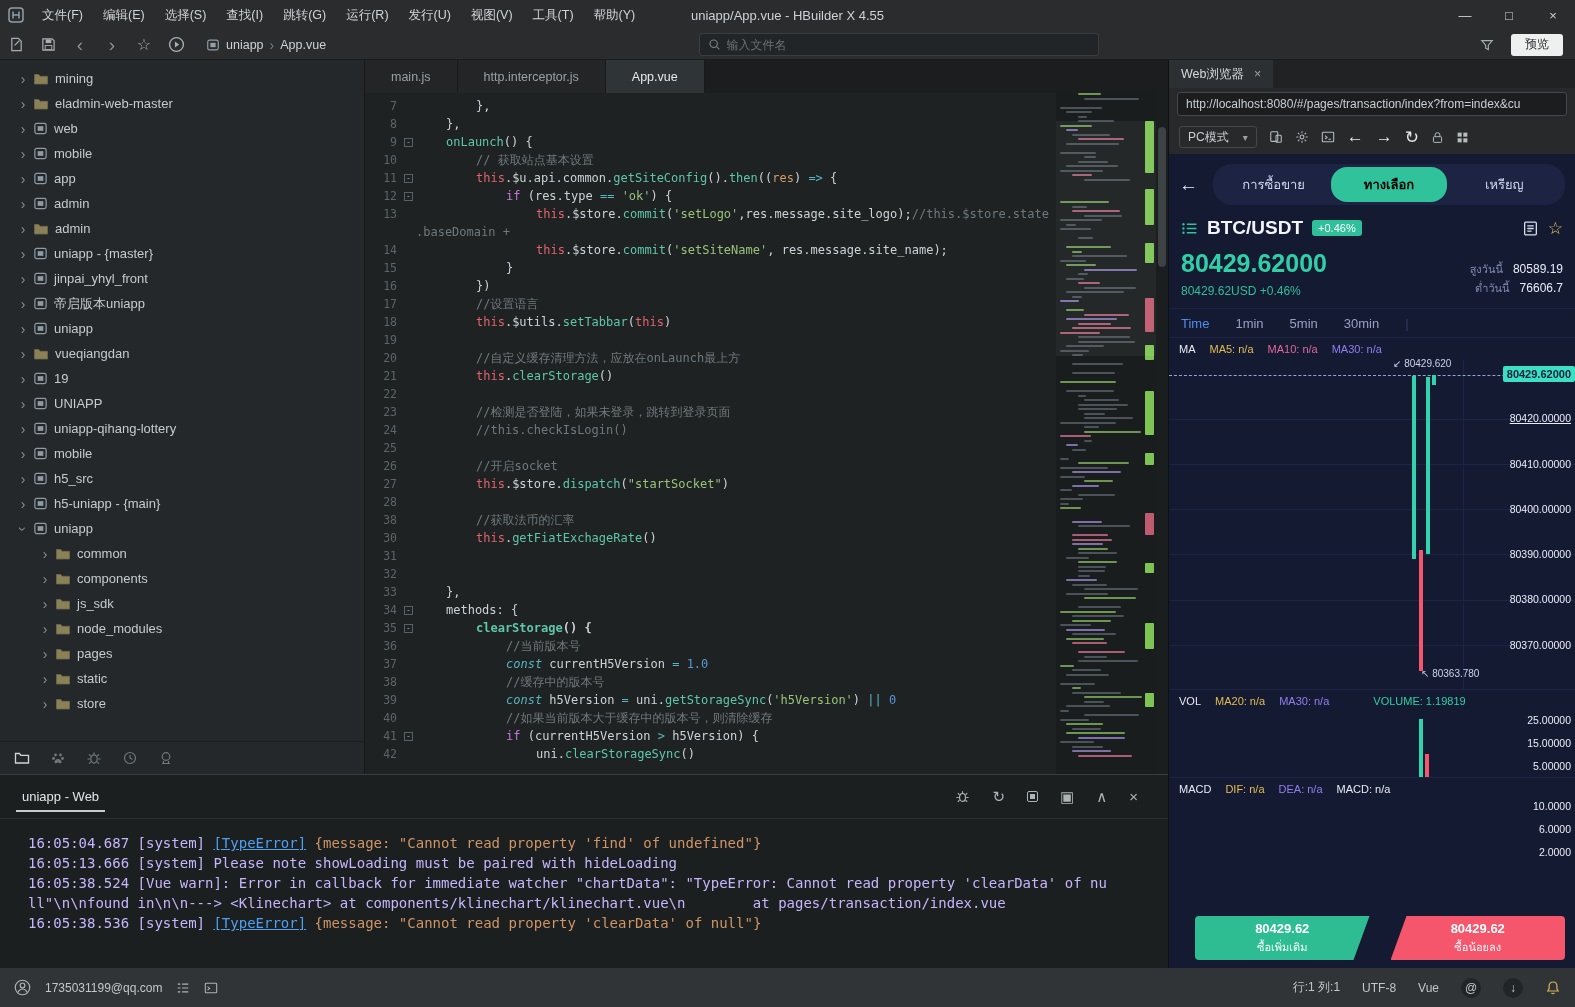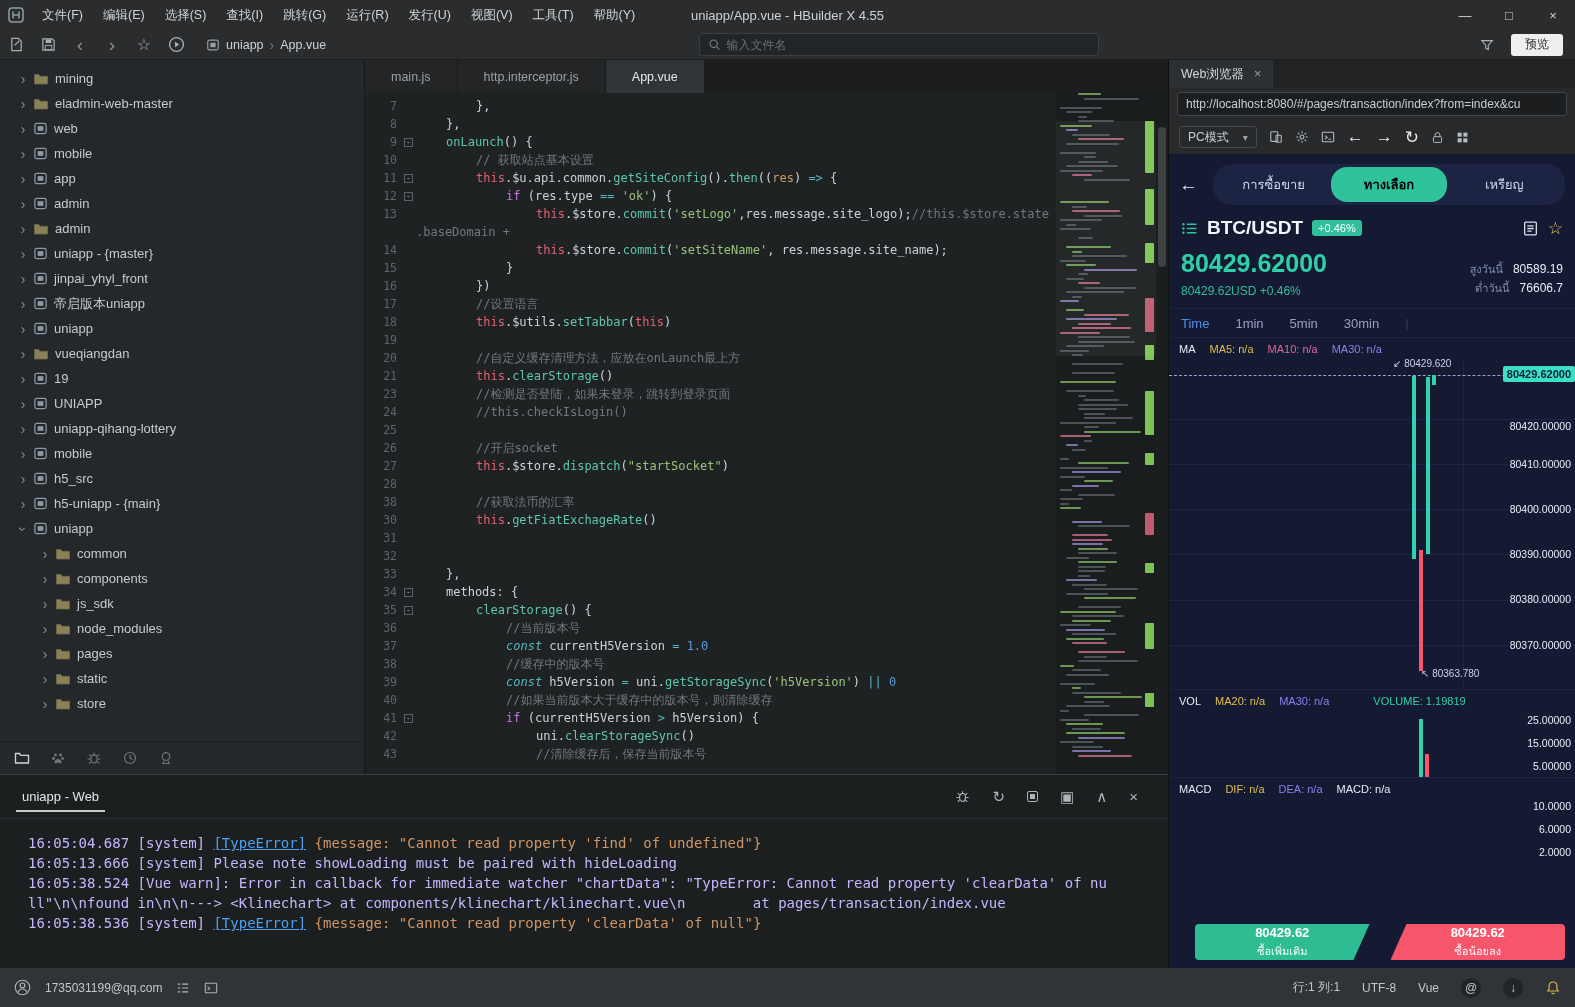--- a/index.html
+++ b/index.html
@@ -111,21 +111,21 @@
 .axis-label{position:absolute;right:4px;transform:translateY(-50%);font-size:10.5px;color:#e9edf8}
 .dash-line{position:absolute;left:0;right:0;border-top:1px dashed #93a5cf}
 .price-chip{position:absolute;right:0;background:#3be0c4;color:#082038;font-size:11px;font-weight:bold;padding:2px 4px;border-radius:2px}
 .candle{position:absolute;width:4px}
 .candle.up{background:#31d2ae}
 .candle.down{background:#f5566c}
 .annot{position:absolute;font-size:10px;color:#c8d2ea;white-space:nowrap}
 .vol-plot{position:relative;height:66px;border-bottom:1px solid #1d2344}
 .vol-bar{position:absolute;bottom:0;width:4px}
 .macd-plot{position:relative;height:62px}
-.t-trade{margin:auto 10px 8px 26px;display:flex;gap:21px;height:36px}
+.t-trade{margin:auto 10px 8px 26px;display:flex;gap:21px;height:44px}
 .trade-buy,.trade-sell{flex:1;display:flex;flex-direction:column;align-items:center;justify-content:center;color:#fff}
 .trade-buy{background:#2ebd93;clip-path:polygon(0 0,100% 0,calc(100% - 16px) 100%,0 100%);border-radius:4px 0 0 4px}
 .trade-sell{background:#f5566c;clip-path:polygon(16px 0,100% 0,100% 100%,0 100%);border-radius:0 4px 4px 0}
 .tr-price{font-size:13px;font-weight:bold}
 .tr-label{font-size:11px;opacity:.95;margin-top:2px}
 
 .statusbar{position:absolute;left:0;right:0;bottom:0;height:39px;background:#303436;display:flex;align-items:center;padding:0 14px;gap:14px;z-index:30}
 .sb-item{color:#c3c7c9;font-size:12px}
 .sb-icon{color:#aeb3b6;display:flex;align-items:center}
 .sb-right{margin-left:auto;display:flex;align-items:center;gap:22px}
@@ -523,41 +523,41 @@
               <div class="cl-row"><span class="ln">13</span><span class="fold-col"></span><span class="code" style="padding-left: 120px;"><span class="tk-t">this</span><span class="tk-p">.$store.</span><span class="tk-f">commit</span><span class="tk-p">(</span><span class="tk-s2">'setLogo'</span><span class="tk-p">,res.message.site_logo);</span><span class="tk-c">//this.$store.state</span></span></div>
               <div class="cl-row"><span class="ln"></span><span class="fold-col"></span><span class="code" style="padding-left: 0px;"><span class="tk-c">.baseDomain +</span></span></div>
               <div class="cl-row"><span class="ln">14</span><span class="fold-col"></span><span class="code" style="padding-left: 120px;"><span class="tk-t">this</span><span class="tk-p">.$store.</span><span class="tk-f">commit</span><span class="tk-p">(</span><span class="tk-s2">'setSiteName'</span><span class="tk-p">, res.message.site_name);</span></span></div>
               <div class="cl-row"><span class="ln">15</span><span class="fold-col"></span><span class="code" style="padding-left: 90px;"><span class="tk-p">}</span></span></div>
               <div class="cl-row"><span class="ln">16</span><span class="fold-col"></span><span class="code" style="padding-left: 60px;"><span class="tk-p">})</span></span></div>
               <div class="cl-row"><span class="ln">17</span><span class="fold-col"></span><span class="code" style="padding-left: 60px;"><span class="tk-c">//设置语言</span></span></div>
               <div class="cl-row"><span class="ln">18</span><span class="fold-col"></span><span class="code" style="padding-left: 60px;"><span class="tk-t">this</span><span class="tk-p">.$utils.</span><span class="tk-f">setTabbar</span><span class="tk-p">(</span><span class="tk-t">this</span><span class="tk-p">)</span></span></div>
               <div class="cl-row"><span class="ln">19</span><span class="fold-col"></span><span class="code" style="padding-left: 0px;"></span></div>
               <div class="cl-row"><span class="ln">20</span><span class="fold-col"></span><span class="code" style="padding-left: 60px;"><span class="tk-c">//自定义缓存清理方法，应放在onLaunch最上方</span></span></div>
               <div class="cl-row"><span class="ln">21</span><span class="fold-col"></span><span class="code" style="padding-left: 60px;"><span class="tk-t">this</span><span class="tk-p">.</span><span class="tk-f">clearStorage</span><span class="tk-p">()</span></span></div>
+              <div class="cl-row"><span class="ln">22</span><span class="fold-col"></span><span class="code" style="padding-left: 0px;"></span></div>
               <div class="cl-row"><span class="ln">23</span><span class="fold-col"></span><span class="code" style="padding-left: 60px;"><span class="tk-c">//检测是否登陆，如果未登录，跳转到登录页面</span></span></div>
               <div class="cl-row"><span class="ln">24</span><span class="fold-col"></span><span class="code" style="padding-left: 60px;"><span class="tk-c">//this.checkIsLogin()</span></span></div>
               <div class="cl-row"><span class="ln">25</span><span class="fold-col"></span><span class="code" style="padding-left: 0px;"></span></div>
               <div class="cl-row"><span class="ln">26</span><span class="fold-col"></span><span class="code" style="padding-left: 60px;"><span class="tk-c">//开启socket</span></span></div>
               <div class="cl-row"><span class="ln">27</span><span class="fold-col"></span><span class="code" style="padding-left: 60px;"><span class="tk-t">this</span><span class="tk-p">.$store.</span><span class="tk-f">dispatch</span><span class="tk-p">(</span><span class="tk-s2">"startSocket"</span><span class="tk-p">)</span></span></div>
               <div class="cl-row"><span class="ln">28</span><span class="fold-col"></span><span class="code" style="padding-left: 0px;"></span></div>
               <div class="cl-row"><span class="ln">38</span><span class="fold-col"></span><span class="code" style="padding-left: 60px;"><span class="tk-c">//获取法币的汇率</span></span></div>
               <div class="cl-row"><span class="ln">30</span><span class="fold-col"></span><span class="code" style="padding-left: 60px;"><span class="tk-t">this</span><span class="tk-p">.</span><span class="tk-f">getFiatExchageRate</span><span class="tk-p">()</span></span></div>
               <div class="cl-row"><span class="ln">31</span><span class="fold-col"></span><span class="code" style="padding-left: 0px;"></span></div>
               <div class="cl-row"><span class="ln">32</span><span class="fold-col"></span><span class="code" style="padding-left: 0px;"></span></div>
               <div class="cl-row"><span class="ln">33</span><span class="fold-col"></span><span class="code" style="padding-left: 30px;"><span class="tk-p">},</span></span></div>
               <div class="cl-row"><span class="ln">34</span><span class="fold-col"><span class="fold-box">-</span></span><span class="code" style="padding-left: 30px;"><span class="tk-p">methods: {</span></span></div>
-              <div class="cl-row"><span class="ln">35</span><span class="fold-col"><span class="fold-box">-</span></span><span class="code" style="padding-left: 60px;"><span class="tk-f">clearStorage</span><span class="tk-p">() {</span></span></div>
+              <div class="cl-row"><span class="ln">35</span><span class="fold-col"><span class="fold-box">-</span></span><span class="code" style="padding-left: 60px; font-weight: bold;"><span class="tk-f">clearStorage</span><span class="tk-p">() {</span></span></div>
               <div class="cl-row"><span class="ln">36</span><span class="fold-col"></span><span class="code" style="padding-left: 90px;"><span class="tk-c">//当前版本号</span></span></div>
               <div class="cl-row"><span class="ln">37</span><span class="fold-col"></span><span class="code" style="padding-left: 90px;"><span class="tk-k2">const</span><span class="tk-p"> currentH5Version </span><span class="tk-o">=</span><span class="tk-p"> </span><span class="tk-num">1.0</span></span></div>
               <div class="cl-row"><span class="ln">38</span><span class="fold-col"></span><span class="code" style="padding-left: 90px;"><span class="tk-c">//缓存中的版本号</span></span></div>
               <div class="cl-row"><span class="ln">39</span><span class="fold-col"></span><span class="code" style="padding-left: 90px;"><span class="tk-k2">const</span><span class="tk-p"> h5Version </span><span class="tk-o">=</span><span class="tk-p"> uni.</span><span class="tk-f">getStorageSync</span><span class="tk-p">(</span><span class="tk-s2">'h5Version'</span><span class="tk-p">) </span><span class="tk-o">||</span><span class="tk-p"> </span><span class="tk-num">0</span></span></div>
               <div class="cl-row"><span class="ln">40</span><span class="fold-col"></span><span class="code" style="padding-left: 90px;"><span class="tk-c">//如果当前版本大于缓存中的版本号，则清除缓存</span></span></div>
               <div class="cl-row"><span class="ln">41</span><span class="fold-col"><span class="fold-box">-</span></span><span class="code" style="padding-left: 90px;"><span class="tk-k">if</span><span class="tk-p"> (currentH5Version </span><span class="tk-o">&gt;</span><span class="tk-p"> h5Version) {</span></span></div>
               <div class="cl-row"><span class="ln">42</span><span class="fold-col"></span><span class="code" style="padding-left: 120px;"><span class="tk-p">uni.</span><span class="tk-f">clearStorageSync</span><span class="tk-p">()</span></span></div>
-              <div class="cl-row"><span class="ln">43</span><span class="fold-col"></span><span class="code" style="padding-left: 120px;"><span class="tk-c">//清除缓存后，保存当前版本号</span></span></div>
             </div>
           <div id="minimap">
               <div class="mm-bar" style="top: 0px; left: 22px; width: 23.0852px; background: rgb(109, 150, 83);"></div>
               <div class="mm-bar" style="top: 4.5px; left: 28px; width: 55.0503px; background: rgb(75, 83, 88);"></div>
               <div class="mm-bar" style="top: 13.5px; left: 4px; width: 42.0495px; background: rgb(75, 83, 88);"></div>
               <div class="mm-bar" style="top: 18px; left: 10px; width: 26.1355px; background: rgb(75, 83, 88);"></div>
               <div class="mm-bar" style="top: 22.5px; left: 22px; width: 8.93264px; background: rgb(75, 83, 88);"></div>
               <div class="mm-bar" style="top: 27px; left: 22px; width: 35.9849px; background: rgb(75, 83, 88);"></div>
               <div class="mm-bar" style="top: 31.5px; left: 4px; width: 31.722px; background: rgb(109, 150, 83);"></div>
               <div class="mm-bar" style="top: 36px; left: 10px; width: 12.4192px; background: rgb(125, 111, 168);"></div>
@@ -825,21 +825,21 @@
       <div>
         <div class="chart-head" id="ma-head">
             <span class="ch-w">MA</span>
             <span class="ch-y">MA5: n/a</span>
             <span class="ch-p">MA10: n/a</span>
             <span class="ch-b">MA30: n/a</span>
           </div>
         <div class="plot" id="kline-plot">
             <div class="vgrid" style="left: 294px;"></div>
             <div class="grid-line" style="top: 58.7671px;"></div>
-            <div class="axis-label" style="top: 66px;">80420.00000</div>
+            <div class="axis-label" style="top: 58px; text-decoration: underline;">80420.00000</div>
             <div class="grid-line" style="top: 103.973px;"></div>
             <div class="axis-label" style="top: 103.973px;">80410.00000</div>
             <div class="grid-line" style="top: 149.178px;"></div>
             <div class="axis-label" style="top: 149.178px;">80400.00000</div>
             <div class="grid-line" style="top: 194.384px;"></div>
             <div class="axis-label" style="top: 194.384px;">80390.00000</div>
             <div class="grid-line" style="top: 239.589px;"></div>
             <div class="axis-label" style="top: 239px;">80380.00000</div>
             <div class="grid-line" style="top: 284.795px;"></div>
             <div class="axis-label" style="top: 284.795px;">80370.00000</div>

